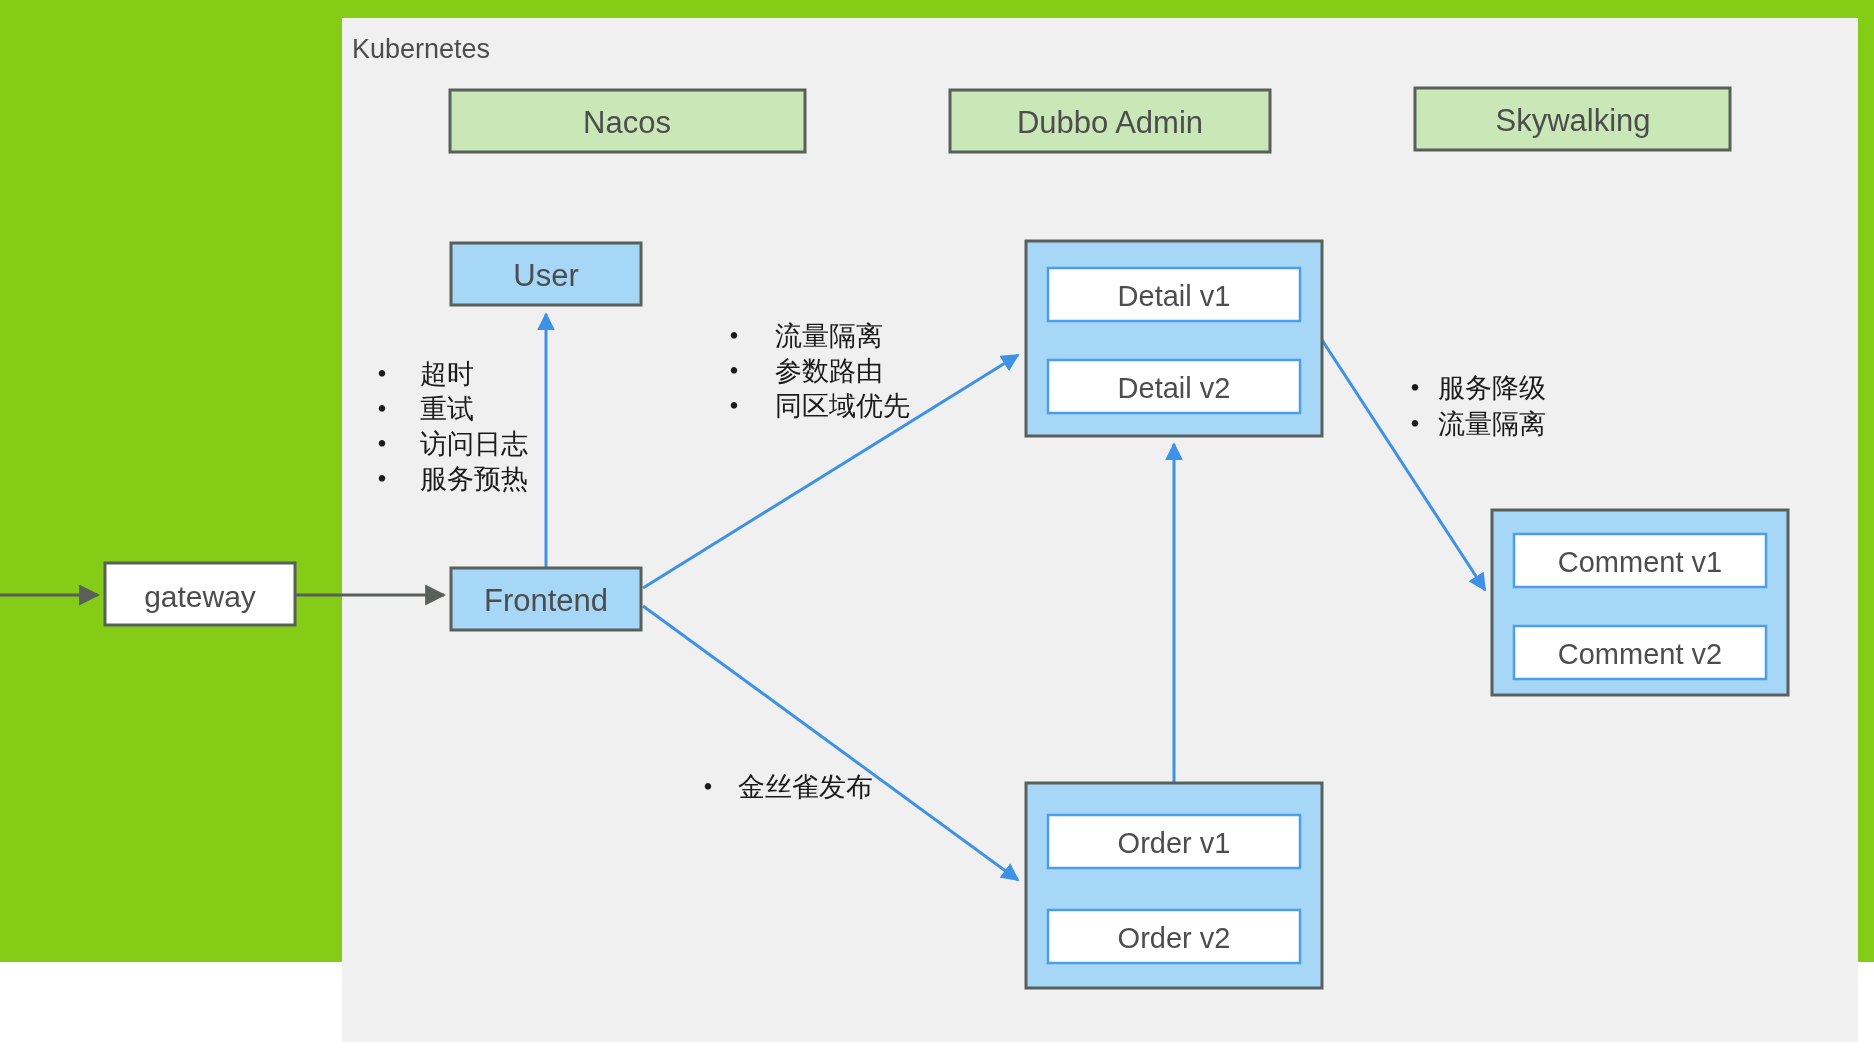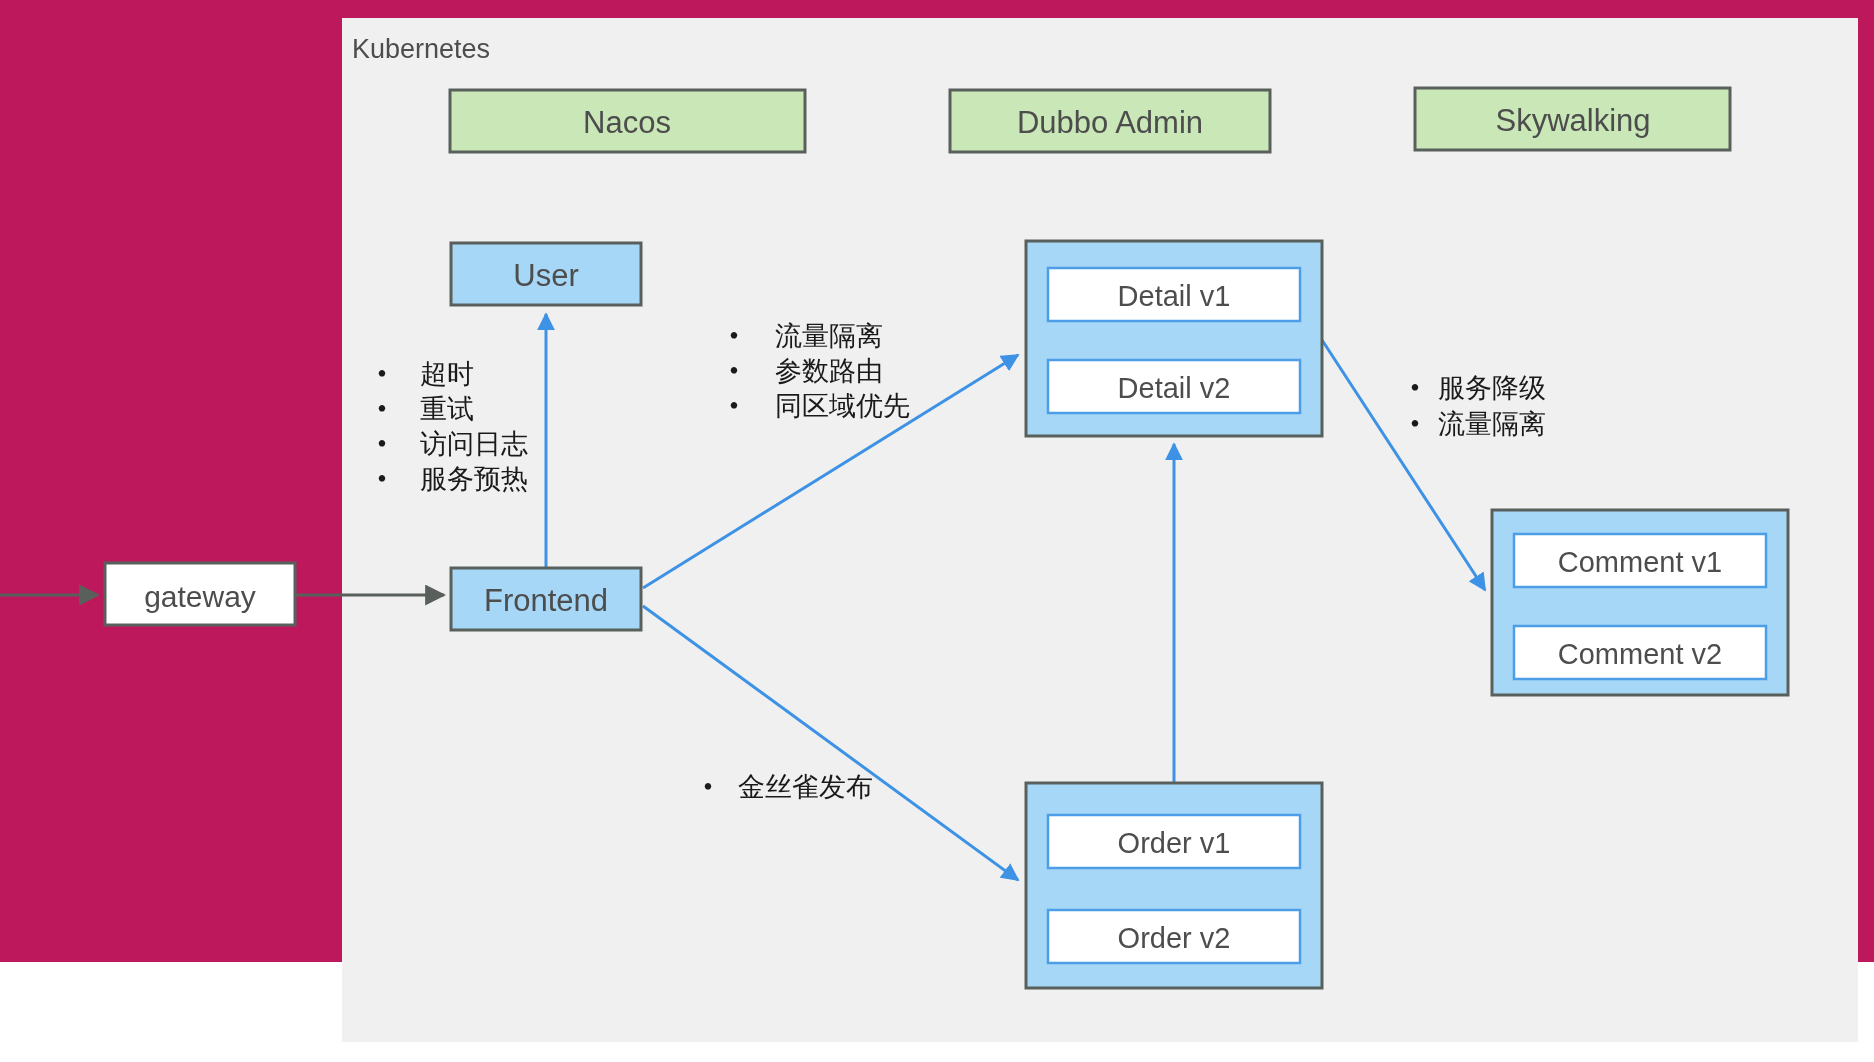--- a/index.html
+++ b/index.html
@@ -10,21 +10,21 @@
   body {
     width: 1874px;
     height: 1062px;
     overflow: hidden;
     font-family: "Liberation Sans", sans-serif;
   }
   #diagram-root {
     position: relative;
     width: 1874px;
     height: 962px;
-    background: #be185d;
+    background: #84cc16;
   }
   svg.diagram-canvas {
     position: absolute;
     top: 0;
     left: 0;
     width: 1874px;
     height: 1062px;
     display: block;
   }
   

